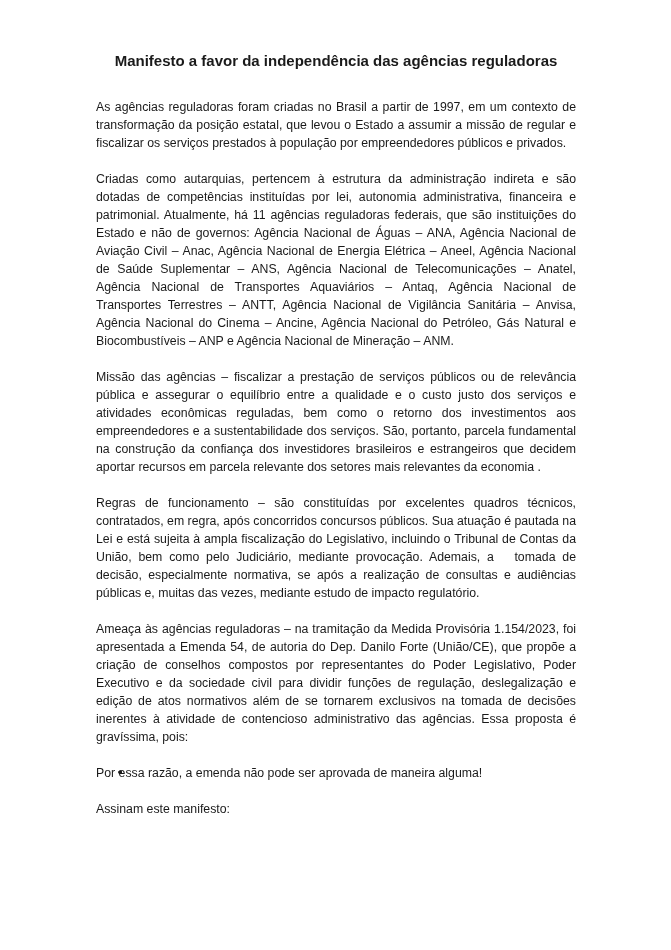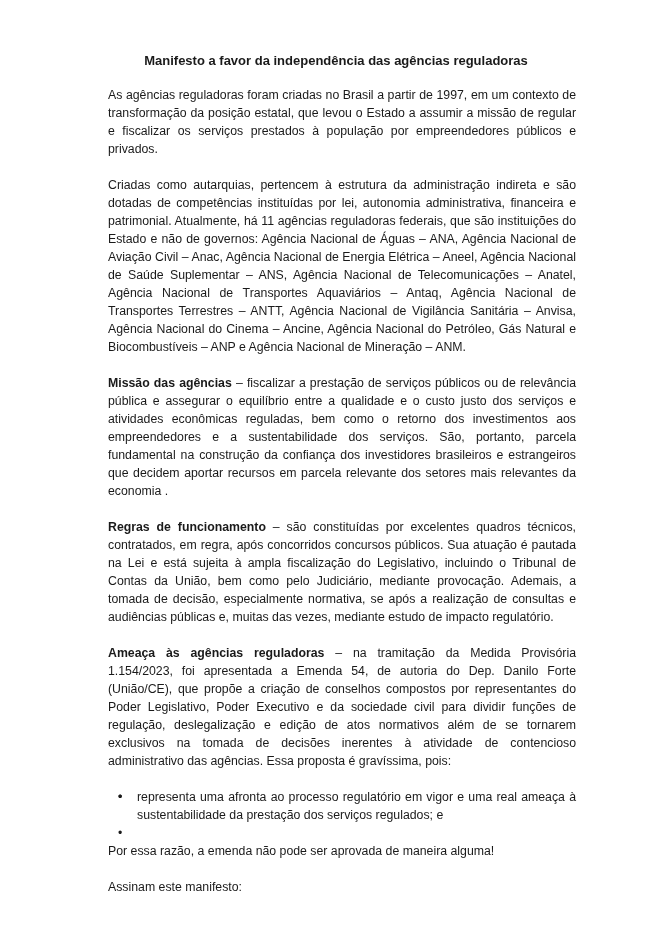--- a/index.html
+++ b/index.html
@@ -19,28 +19,28 @@
       position: absolute;
       left: 96px;
       top: 52px;
       width: 480px;
       font-size: 12.3px;
       line-height: 18px;
     }
     .title {
       text-align: center;
       font-weight: bold;
-      font-size: 13px;
-      margin: 0 0 16px 0;
+      font-size: 15px;
+      margin: 0 0 28px 0;
     }
     p {
-      margin: 0 0 18px 12px;
+      margin: 0 0 18px 0;
       text-align: justify;
     }
-    b { font-weight: bold; }
+    b { font-weight: normal; }
     ul.bullets {
       list-style: none;
       margin: 0 0 18px 0;
       padding: 0;
     }
     ul.bullets li {
       position: relative;
       padding-left: 41px;
       text-align: justify;
     }
@@ -65,21 +65,20 @@
   <p><b>Regras de funcionamento</b><span style="white-space: pre-wrap;"> – são constituídas por excelentes quadros técnicos, contratados, em regra, após concorridos concursos públicos. Sua atuação é pautada na Lei e está sujeita à ampla fiscalização do Legislativo, incluindo o Tribunal de Contas da União, bem como pelo Judiciário, mediante provocação. Ademais, a   tomada de decisão, especialmente normativa, se após a realização de consultas e audiências públicas e, muitas das vezes, mediante estudo de impacto regulatório.</span></p>
 
   <p><b>Ameaça às agências reguladoras</b><span> – na tramitação da Medida Provisória 1.154/2023, foi apresentada a Emenda 54, de autoria do Dep. Danilo Forte (União/CE), que propõe a criação de conselhos compostos por representantes do Poder Legislativo, Poder Executivo e da sociedade civil para dividir funções de regulação, deslegalização e edição de atos normativos além de se tornarem exclusivos na tomada de decisões inerentes à atividade de contencioso administrativo das agências. Essa proposta é gravíssima, pois:</span></p>
 
   <ul class="bullets">
     <li>
       <span class="bullet">•</span>
     </li>
     <li>
       <span class="bullet">•</span>
-      <span>representa uma afronta ao processo regulatório em vigor e uma real ameaça à sustentabilidade da prestação dos serviços regulados; e</span>
     </li>
     <li>
       <span class="bullet">•</span>
     </li>
   </ul>
 
   <p>Por essa razão, a emenda não pode ser aprovada de maneira alguma!</p>
 
   <p>Assinam este manifesto:</p>
 </div>

